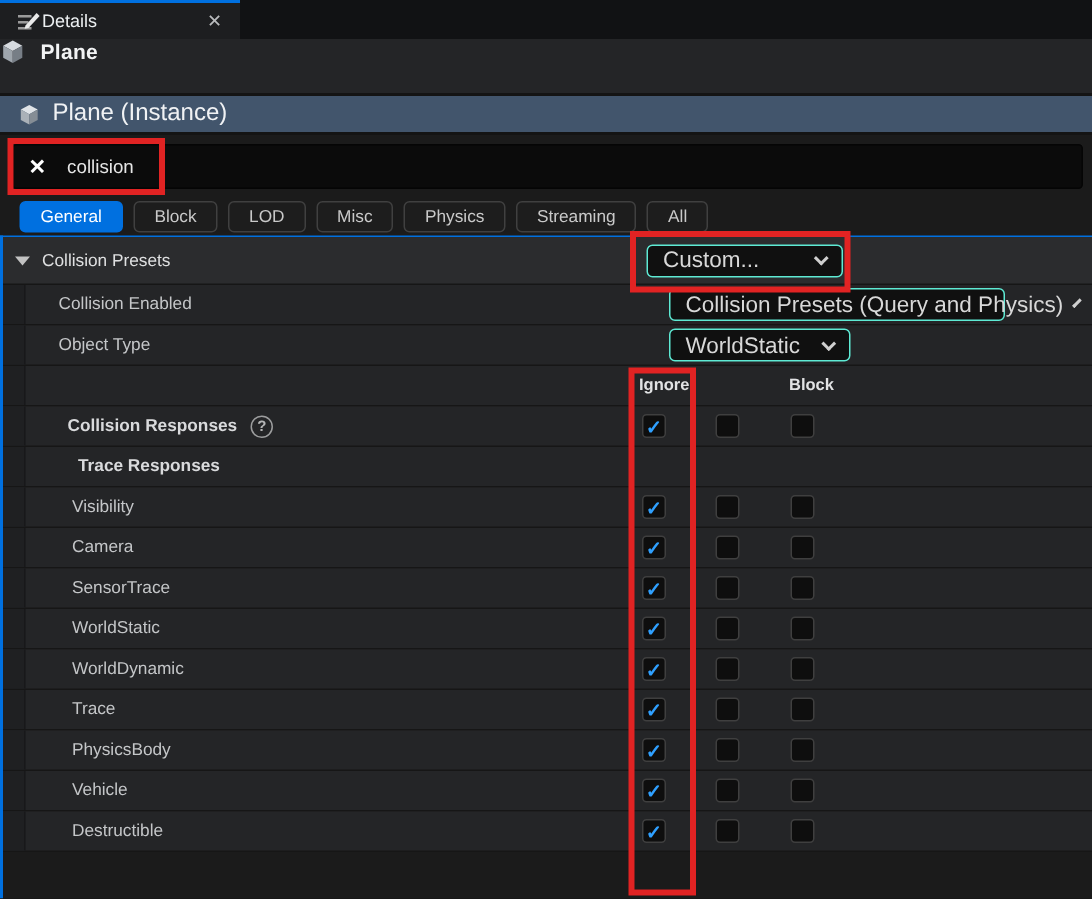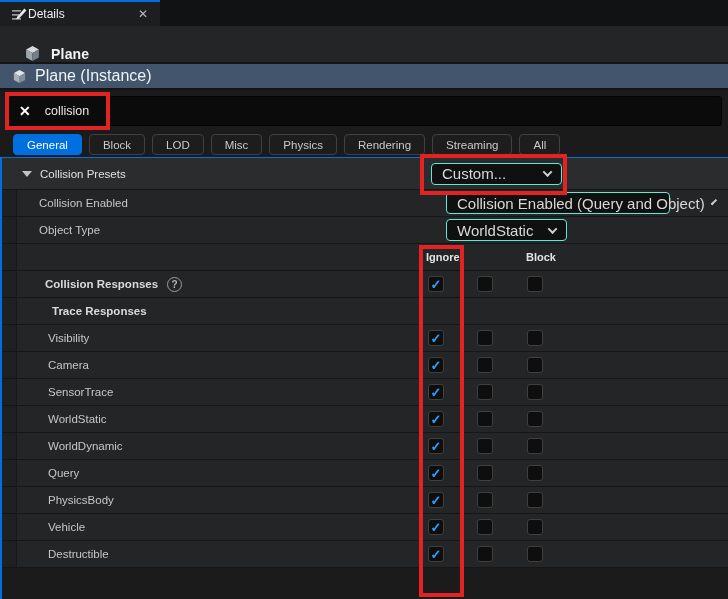--- a/index.html
+++ b/index.html
@@ -12,21 +12,21 @@
     background:#111214; display:flex; align-items:stretch; }
   .tab { display:flex; align-items:center; gap:1px; padding:0 12px; color:#c2c4c6;
     font-size:12px; cursor:pointer; }
   .tab.active { background:#1d1e20; border-top:2px solid var(--accent-blue,#0070e0);
     color:#eceff1; width:160px; }
   .tab .close { margin-left:auto; color:#b9bbbd; font-size:12px; padding-left:16px; }
   .tab.world { padding-left:14px; }
 
   
   .titleband { position:absolute; left:0; top:26px; width:728px; height:36px;
-    background:#242527; display:flex; align-items:flex-end; gap:10px; padding-left:24px; }
+    background:#242527; display:flex; align-items:flex-start; gap:10px; padding-left:0; }
   .titleband .title { color:#f2f3f4; font-size:14px; font-weight:700; letter-spacing:.2px; }
 
   
   .instrow { position:absolute; left:0; top:62px; width:728px; height:28px;
     background:var(--instance-blue,#42556c); border-top:2px solid #141414; border-bottom:2px solid #141414;
     display:flex; align-items:center; gap:8px; padding-left:12px; cursor:pointer; }
   .instrow .ilabel { color:#f0f2f4; font-size:16px; }
 
   
   .searchband { position:absolute; left:0; top:90px; width:728px; height:42px; background:#1b1b1b; }
@@ -40,21 +40,21 @@
     display:flex; gap:7px; padding:2px 0 0 13px; align-items:flex-start; }
   .fbtn { height:21px; padding:0 13px; display:flex; align-items:center; justify-content:center;
     background:#1d1d1d; border:1px solid #404040; border-radius:4px; color:#c9c9c9;
     font-size:11.5px; cursor:pointer; }
   .fbtn.active { background:var(--accent-blue,#0070e0); border-color:var(--accent-blue,#0070e0); color:#ffffff; }
 
   
   .grid { position:absolute; left:0; top:157px; width:728px; height:442px; background:#1b1b1b;
     border-top:1px solid var(--accent-blue,#0070e0); border-left:2px solid var(--accent-blue,#0070e0); }
   .catrow { position:relative; height:32px; background:#2b2c2e; border-bottom:1px solid #161616;
-    display:flex; align-items:center; gap:8px; padding-left:20px; }
+    display:flex; align-items:center; gap:8px; padding-left:8px; }
   .catrow .clabel { color:#dfe0e1; font-size:11.5px; }
   .tri { width:0; height:0; border-left:5px solid transparent; border-right:5px solid transparent;
     border-top:6px solid #c2c2c2; }
   .prow { position:relative; height:27px; background:#242527; border-bottom:1px solid #161616;
     display:flex; align-items:stretch; }
   .gut { width:15px; background:#1f2022; border-right:1px solid #18181a; }
   .rowbody { flex:1; display:flex; align-items:center; position:relative; }
   .plabel { color:#c4c6c8; font-size:11.5px; }
   .plabel.bold { font-weight:700; color:#d9dadc; }
   .ind1 { padding-left:22px; } 
@@ -141,42 +141,41 @@
       <span>collision</span>
     </div>
   </div>
 
   <div class="filterband">
     <div class="fbtn active">General</div>
     <div class="fbtn">Block</div>
     <div class="fbtn">LOD</div>
     <div class="fbtn">Misc</div>
     <div class="fbtn">Physics</div>
-    <div class="fbtn">Rendering</div>
     <div class="fbtn">Streaming</div>
     <div class="fbtn">All</div>
   </div>
 
   <div class="grid">
 
     <div class="catrow">
       <span class="tri"></span>
       <span class="clabel">Collision Presets</span>
       <div class="combo cb-custom">
         <span>Custom...</span>
         <span class="chev"></span>
       </div>
     </div>
 
     <div class="prow">
       <div class="gut"></div>
       <div class="rowbody">
           <span class="plabel ind1">Collision Enabled</span>
         <div class="combo cb-enabled">
-          <span>Collision Enabled (Query and Object)</span>
+          <span>Collision Presets (Query and Physics)</span>
           <span class="chev" style="margin-left:8px"></span>
         </div>
       </div>
     </div>
 
     <div class="prow">
       <div class="gut"></div>
       <div class="rowbody">
           <span class="plabel ind1">Object Type</span>
         <div class="combo cb-objtype">
@@ -260,21 +259,21 @@
           <span class="plabel ind4">WorldDynamic</span>
         <span class="cb c1 checked">✓</span>
         <span class="cb c2"></span>
         <span class="cb c3"></span>
       </div>
     </div>
 
     <div class="prow">
       <div class="gut"></div>
       <div class="rowbody">
-          <span class="plabel ind4">Query</span>
+          <span class="plabel ind4">Trace</span>
         <span class="cb c1 checked">✓</span>
         <span class="cb c2"></span>
         <span class="cb c3"></span>
       </div>
     </div>
 
     <div class="prow">
       <div class="gut"></div>
       <div class="rowbody">
           <span class="plabel ind4">PhysicsBody</span>

